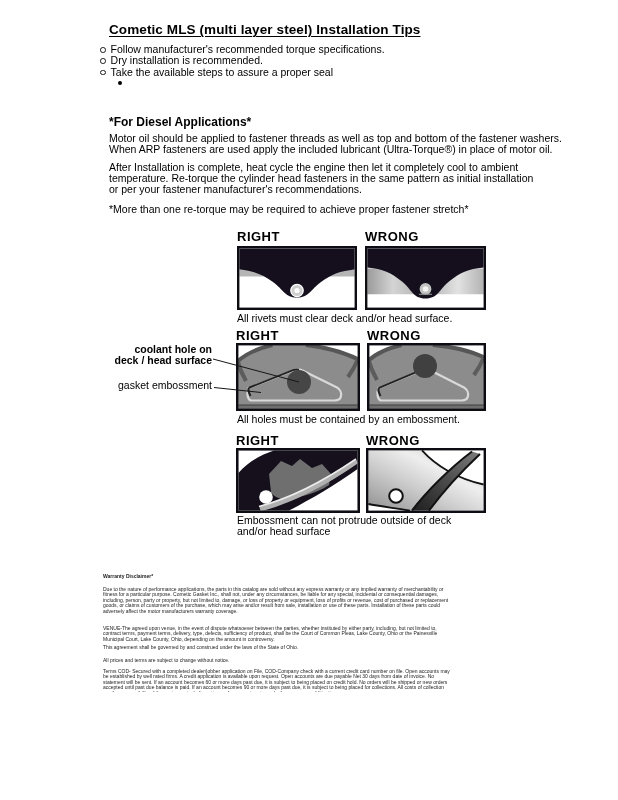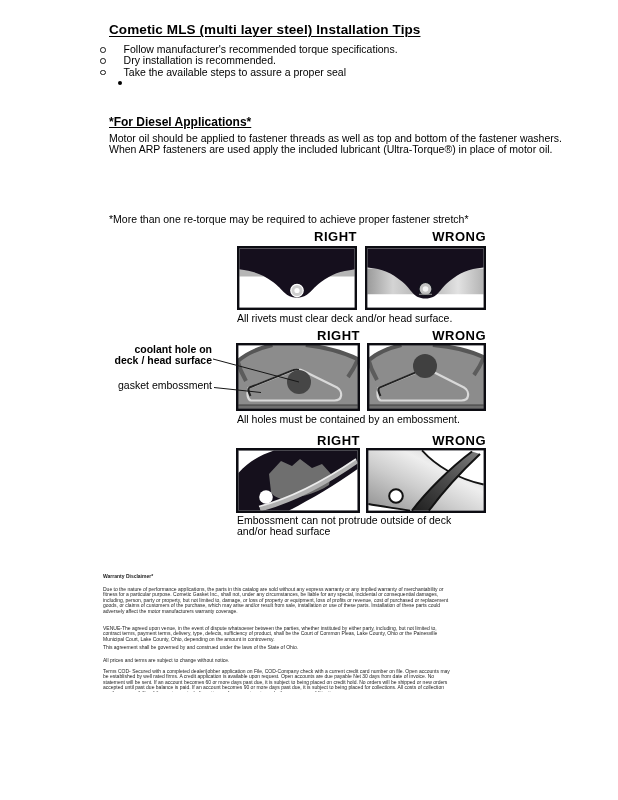--- a/index.html
+++ b/index.html
@@ -2,28 +2,28 @@
 <html><head>
 <meta charset="utf-8">
 <style>
   html,body{margin:0;padding:0;background:#ffffff;}
   .page{position:relative;width:618px;height:692px;background:#fff;overflow:hidden;
         font-family:"Liberation Sans","DejaVu Sans",sans-serif;color:#000;}
   .abs{position:absolute;}
   .title{left:109px;top:22px;font-size:13.5px;font-weight:700;
          text-decoration:underline;text-underline-offset:2px;text-decoration-thickness:1.3px;letter-spacing:.1px;}
   .bullets{left:100px;top:44px;}
-  .b-row{display:flex;gap:18px;line-height:11.3px;font-size:10.5px;}
+  .b-row{display:flex;gap:5px;line-height:11.3px;font-size:10.5px;}
   .b-row.sub{margin-left:18px;}
   .marker-o{flex:0 0 auto;width:3.6px;height:3.6px;border:1px solid #1a1a1a;border-radius:50%;margin-top:3.2px;}
   .marker-dot{flex:0 0 auto;width:4px;height:4px;background:#000;border-radius:50%;margin-top:3.2px;}
-  .h2{left:109px;top:115px;font-size:12px;font-weight:700;text-decoration:underline;}
+  .h2{left:109px;top:115px;font-size:12px;font-weight:700;}
   .para{left:109px;width:500px;font-size:10.5px;line-height:11.2px;white-space:pre-line;}
-  .p1{top:133px;} .p2{top:162px;} .note{top:204px;margin-top:10px;}
-  .fig-label{font-size:13px;font-weight:700;letter-spacing:.5px;text-align:right;line-height:13px;}
+  .p1{top:133px;} .p2{top:162px;} .note{top:204px;}
+  .fig-label{font-size:13px;font-weight:700;letter-spacing:.5px;text-align:left;line-height:13px;}
   .caption{font-size:10.5px;line-height:11.4px;white-space:pre-line;}
   .callout{font-size:10.5px;line-height:11.2px;text-align:right;white-space:pre-line;width:100px;left:112px;}
   .legal{left:103px;width:460px;font-size:5px;line-height:5.45px;color:#1c1c1c;white-space:pre-line;}
   .legal.bold{font-weight:700;}
   .footer-code{left:384px;top:761px;font-size:12.5px;letter-spacing:.3px;color:#15803d;}
   svg{display:block;}
   .overlay{left:0;top:0;pointer-events:none;}
 </style>
 </head>
 <body>
@@ -46,20 +46,23 @@
       <span>Take the available steps to assure a proper seal</span>
     </div>
     <div class="b-row sub">
       <span class="marker-dot"></span>
     </div>
   </div>
 
   <div class="abs h2">*For Diesel Applications*</div>
   <div class="abs para p1">Motor oil should be applied to fastener threads as well as top and bottom of the fastener washers.
 When ARP fasteners are used apply the included lubricant (Ultra-Torque®) in place of motor oil.</div>
+  <div class="abs para p2">After Installation is complete, heat cycle the engine then let it completely cool to ambient
+temperature. Re-torque the cylinder head fasteners in the same pattern as initial installation
+or per your fastener manufacturer's recommendations.</div>
   <div class="abs para note">*More than one re-torque may be required to achieve proper fastener stretch*</div>
 
   <div class="abs fig-label" style="left:237px;top:230px;width:120px;">RIGHT</div>
   <div class="abs fig-label" style="left:365px;top:230px;width:121px;">WRONG</div>
 
   <svg class="abs" style="left:237px;top:246px;" width="120" height="64" viewBox="0 0 120 64">
     <rect x="1.2" y="1.2" width="117.6" height="61.6" fill="#ffffff"></rect>
     <rect x="2.4" y="24" width="115.2" height="6.5" fill="#b5b5b5"></rect>
     <path d="M2.4,2.4 H117.6 V23.5 C103,25 95,28 84,36 C73,44 72,51.5 60,51.5 C48,51.5 47,44 36,36 C25,28 17,25 2.4,23.5 Z" fill="#150f1d"></path>
     <circle cx="60" cy="44.5" r="6.2" fill="#cfcfcf" stroke="#ffffff" stroke-width="1.3"></circle>

